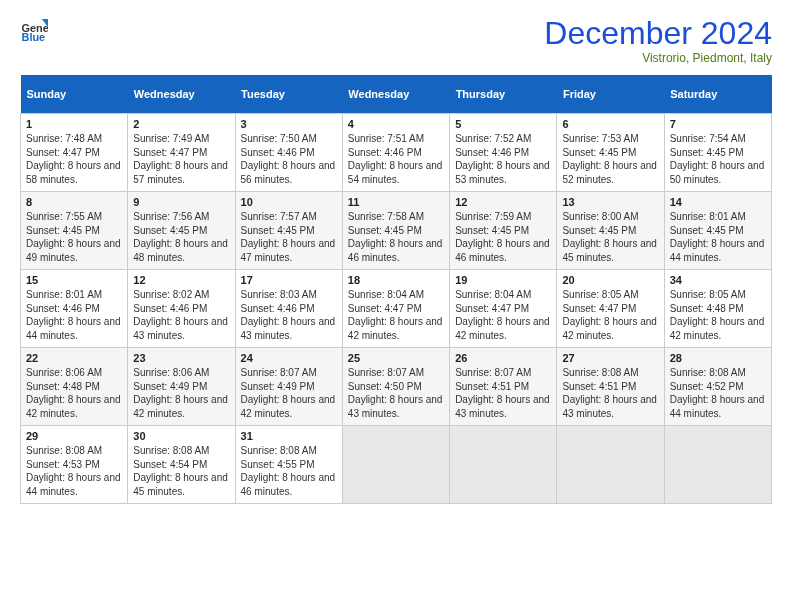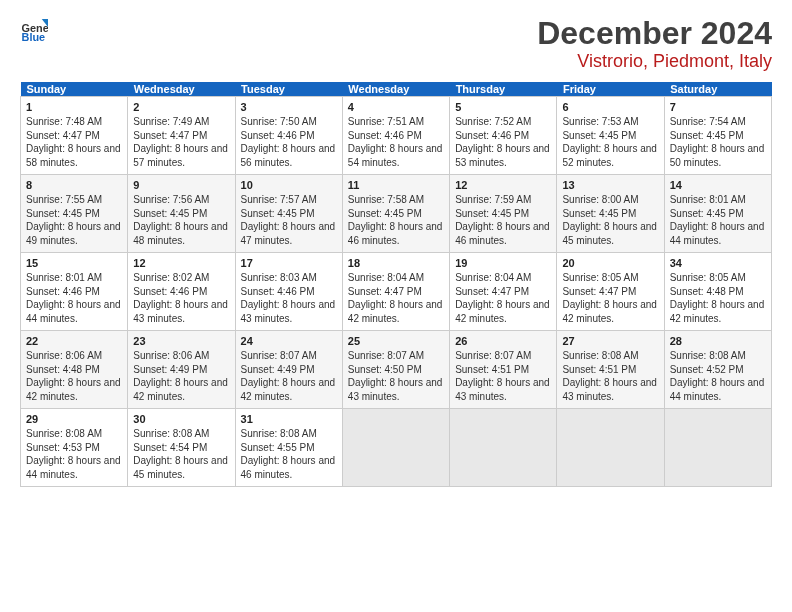--- a/index.html
+++ b/index.html
@@ -29,38 +29,38 @@
     }
     .logo-icon {
       width: 28px;
       height: 28px;
     }
     .title-area {
       text-align: right;
     }
     .month-title {
       font-size: 32px;
-      font-weight: bold;
-      color: #404040;
+      font-weight: normal;
+      color: #1d4ed8;
       line-height: 1.1;
     }
     .subtitle {
-      font-size: 18px;
-      color: #b91c1c;
+      font-size: 12px;
+      color: #4d7c0f;
     }
     .calendar-table {
       width: 100%;
       border-collapse: collapse;
       font-size: 9.5px;
     }
     .calendar-table th {
       background: #1565c0;
       color: #fff;
       text-align: left;
-      padding: 1px 6px;
+      padding: 13px 6px;
       font-size: 11px;
       font-weight: bold;
     }
     .calendar-table td {
       border: 1px solid #ccc;
       vertical-align: top;
       padding: 4px 5px;
       height: 78px;
       width: calc(100% / 7);
       background: #fff;

